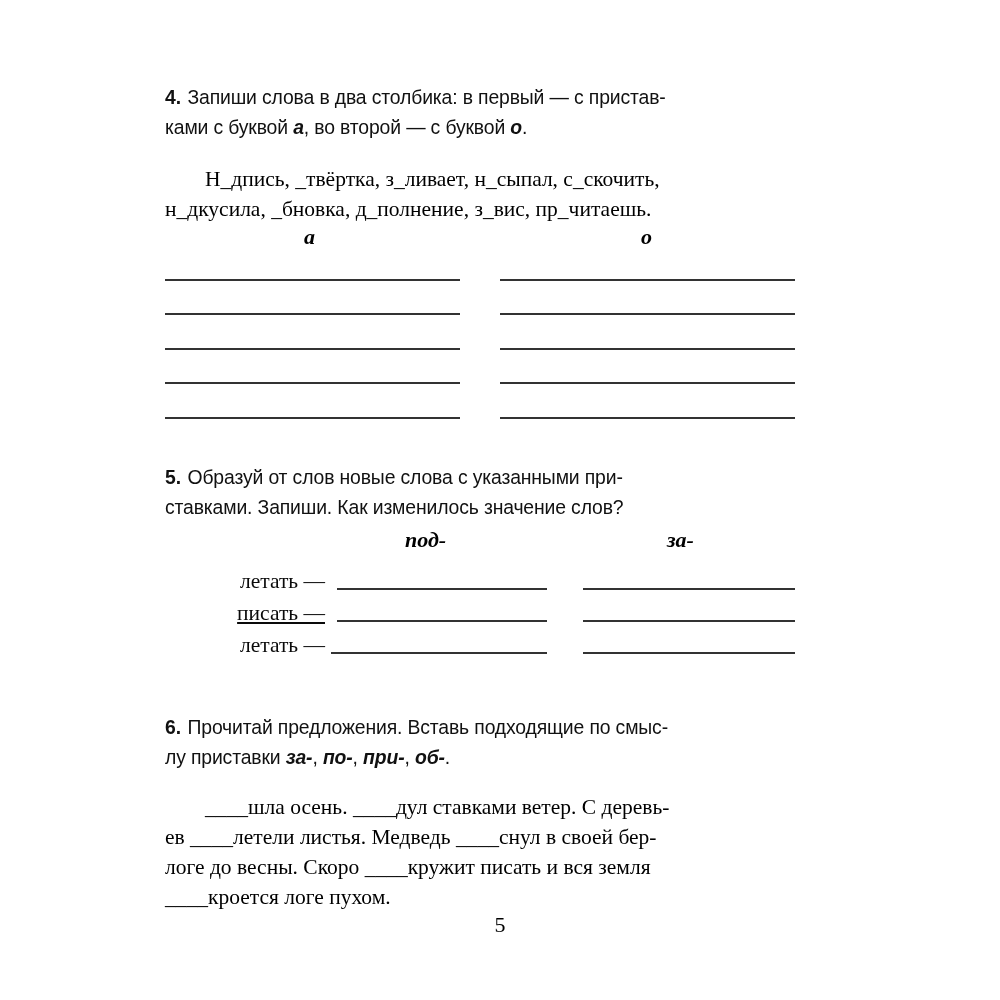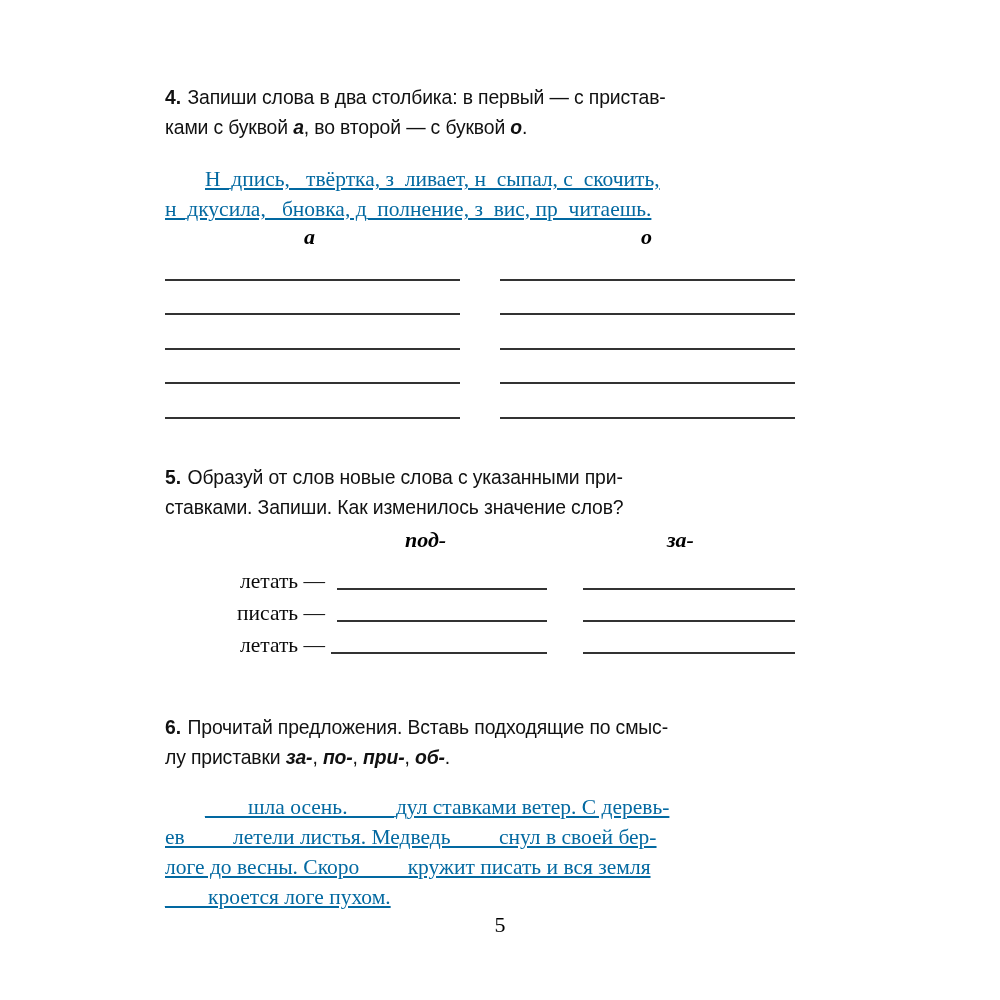--- a/index.html
+++ b/index.html
@@ -55,22 +55,21 @@
     font-style: italic;
   }
 
   
   .serif-body {
     font-family: "Liberation Serif", "DejaVu Serif", serif;
     font-size: 21.5px;
     line-height: 30px;
     text-align: justify;
     text-justify: inter-word;
-    color: #0369a1;
-    text-decoration: underline;
+    color: #000000;
   }
   .serif-body.indent {
     text-indent: 40px;
   }
 
   
   .col-caption {
     position: absolute;
     font-family: "Liberation Serif", "DejaVu Serif", serif;
     font-style: italic;
@@ -146,21 +145,21 @@
     <div class="instruction">
       <span class="num">5.</span><span>Образуй от слов новые слова с указанными при-</span><br>
       <span>ставками. Запиши. Как изменилось значение слов?</span>
     </div>
   </div>
 
   <div class="col-caption" style="left:405px; top:529px;">под-</div>
   <div class="col-caption" style="left:667px; top:529px;">за-</div>
 
   <div class="prompt-label" style="left:160px; top:571px; width:165px;">летать —</div>
-  <div class="prompt-label" style="left:160px; top:603px; width:165px;">писать —</div>
+  <div class="prompt-label" style="left:160px; top:603px; width:165px;text-decoration:underline;">писать —</div>
   <div class="prompt-label" style="left:160px; top:635px; width:165px;">летать —</div>
 
   <div class="rule" style="left:337px; top:588px; width:210px;"></div>
   <div class="rule" style="left:337px; top:620px; width:210px;"></div>
   <div class="rule" style="left:331px; top:652px; width:216px;"></div>
 
   <div class="rule" style="left:583px; top:588px; width:212px;"></div>
   <div class="rule" style="left:583px; top:620px; width:212px;"></div>
   <div class="rule" style="left:583px; top:652px; width:212px;"></div>
 

